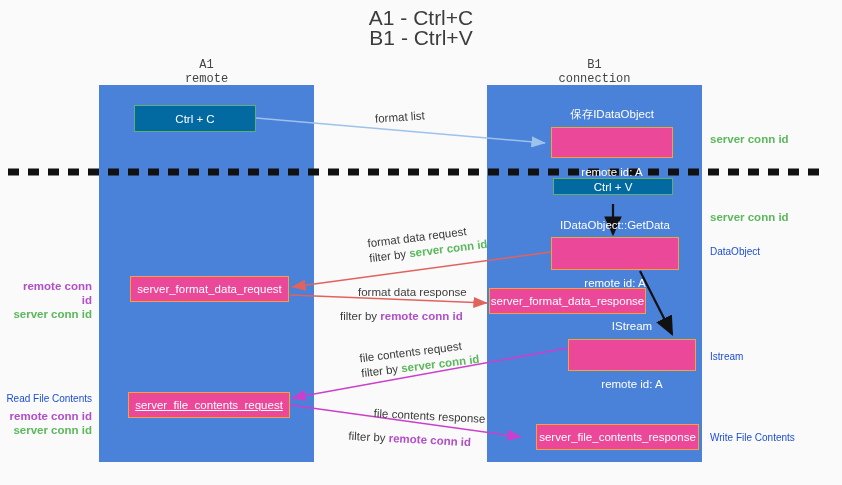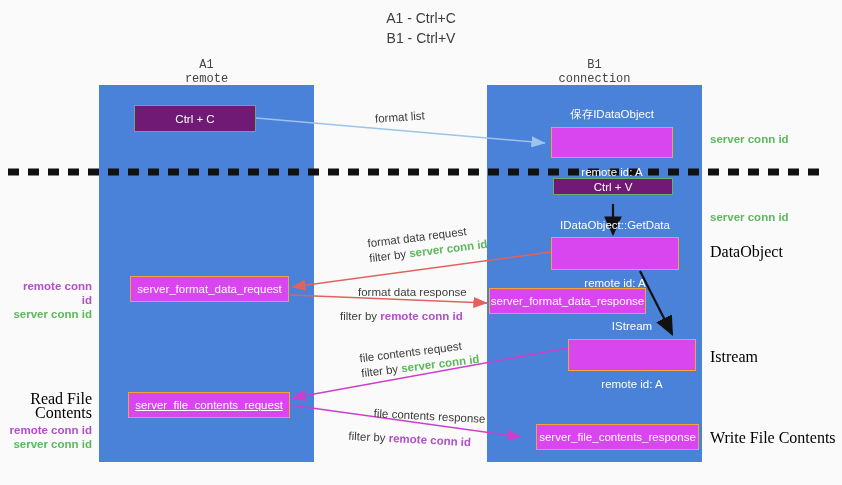--- a/index.html
+++ b/index.html
@@ -10,46 +10,46 @@
     overflow:hidden;
     position:relative;
     color:#3c3c3c;
   }
   #stage{position:absolute;left:0;top:0;width:842px;height:485px;}
   .abs{position:absolute;}
 
   
   #title{
     left:0;top:8px;width:842px;text-align:center;
-    font-size:14px;line-height:20px;color:#3c3c3c;
+    font-size:21px;line-height:20px;color:#3c3c3c;
   }
 
   
   .col-head{
     text-align:center;font-size:12px;line-height:14px;color:#444;font-family:Liberation Mono, monospace;
   }
 
   
   .lane{background:#4a81d9;}
 
   
   .node{
     box-sizing:border-box;
     display:flex;flex-direction:column;align-items:center;justify-content:center;
     color:#ffffff;font-size:11.5px;line-height:14px;text-align:center;
   }
-  .node.green{background:#701a75;border:1px solid #63ae71;}
-  .node.orange{background:#d946ef;border:1px solid #f2a437;}
+  .node.green{background:#0369a1;border:1px solid #63ae71;}
+  .node.orange{background:#ec4899;border:1px solid #f2a437;}
   .node .l2{font-size:11.5px;margin-top:44px;}
 
   
   .side{font-size:11.5px;line-height:14px;}
   .green-t{color:#5cb85c;font-weight:bold;}
   .purple-t{color:#b14fc9;font-weight:bold;}
-  .hdr-t{color:#000000;font-size:16px;font-family:Liberation Serif, serif;}
+  .hdr-t{color:#1d4ed8;font-size:10px;}
 
   
   .edge-label{
     font-size:11.5px;line-height:15px;color:#3c3c3c;white-space:nowrap;
   }
   .edge-label b{font-weight:bold;}
 
   svg.overlay{position:absolute;left:0;top:0;width:842px;height:485px;pointer-events:none;}
 </style>
 </head>

